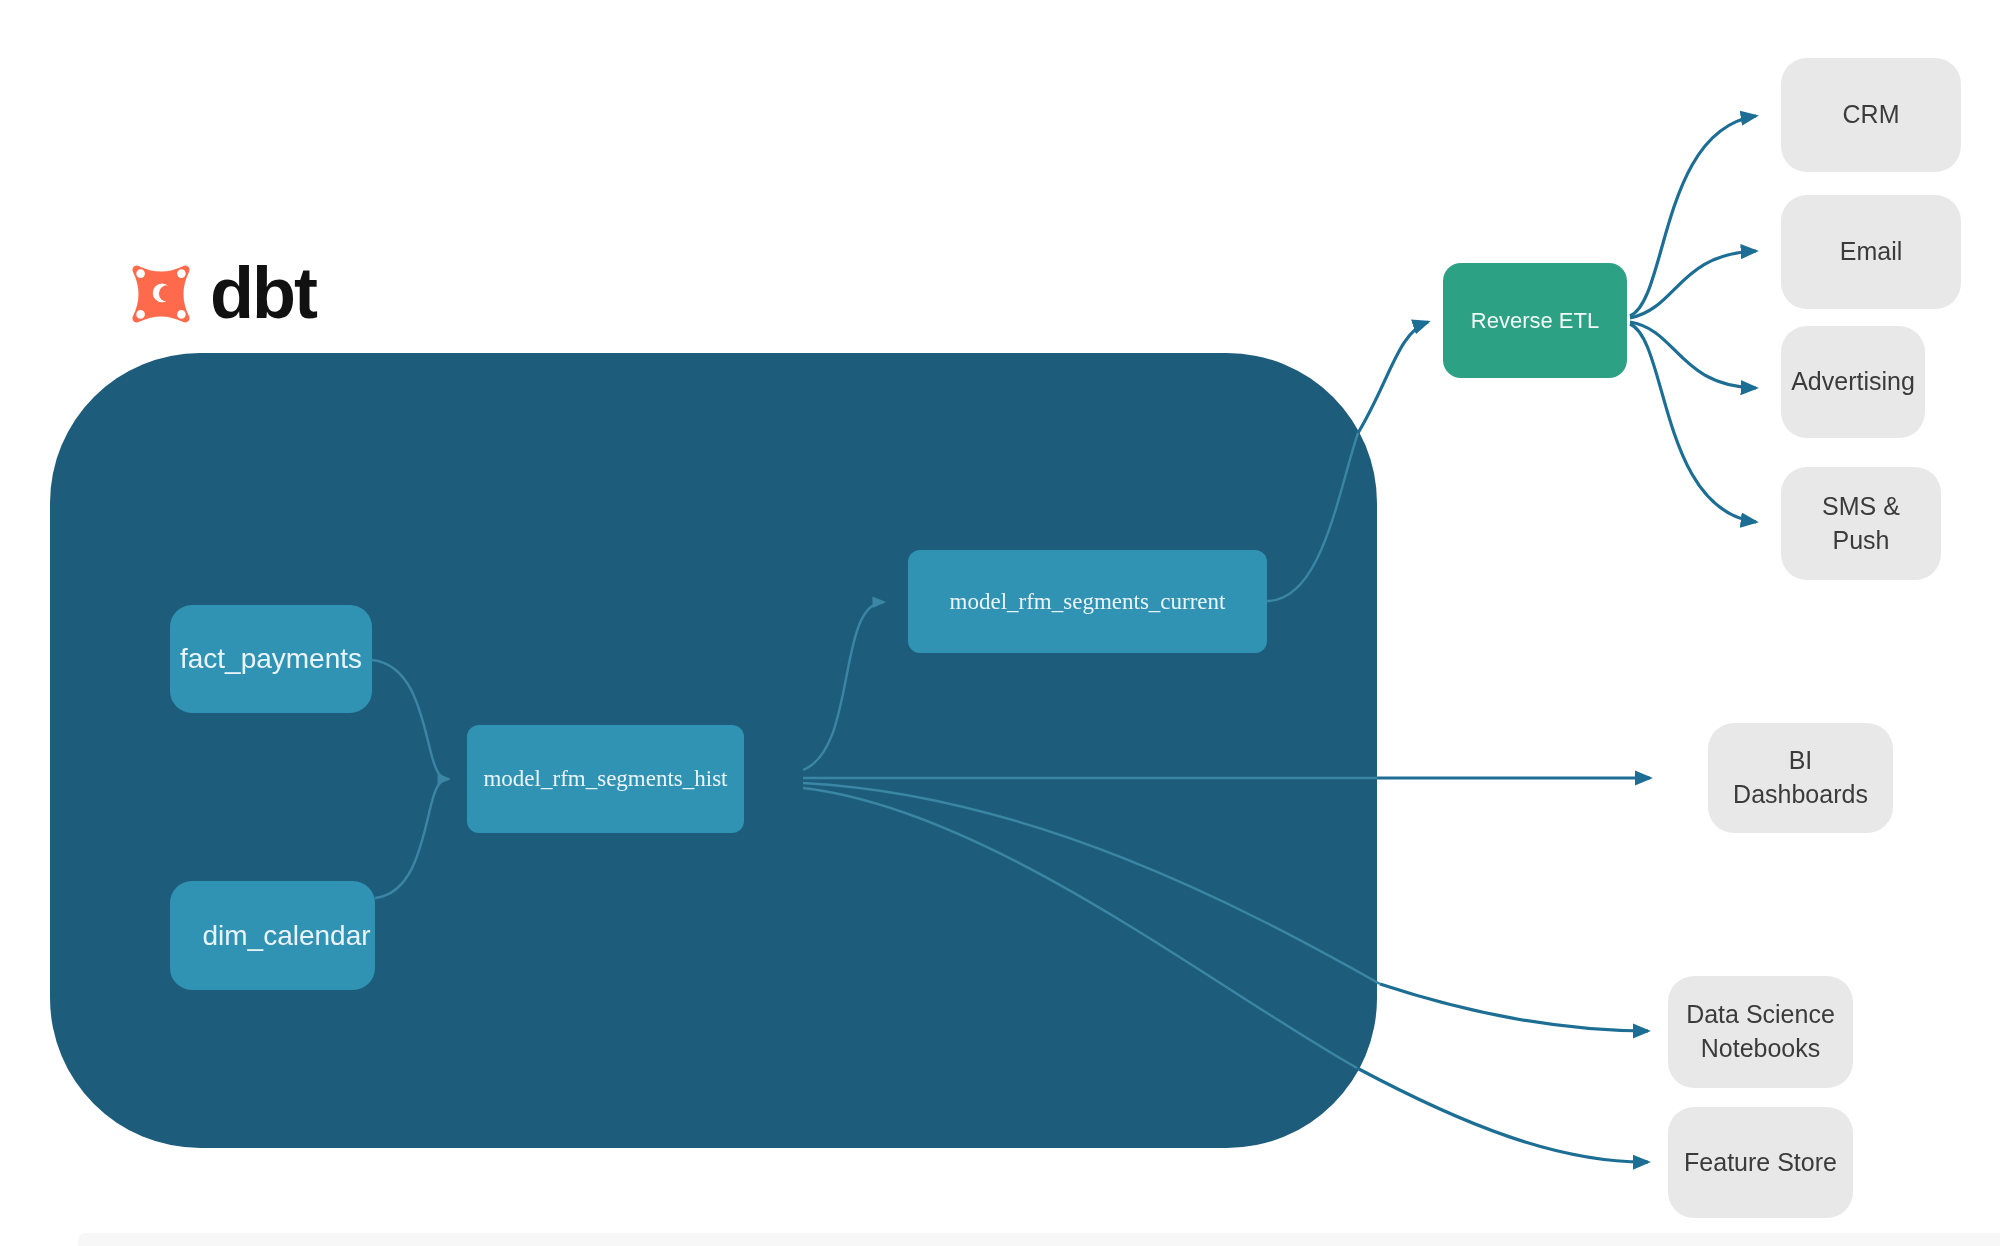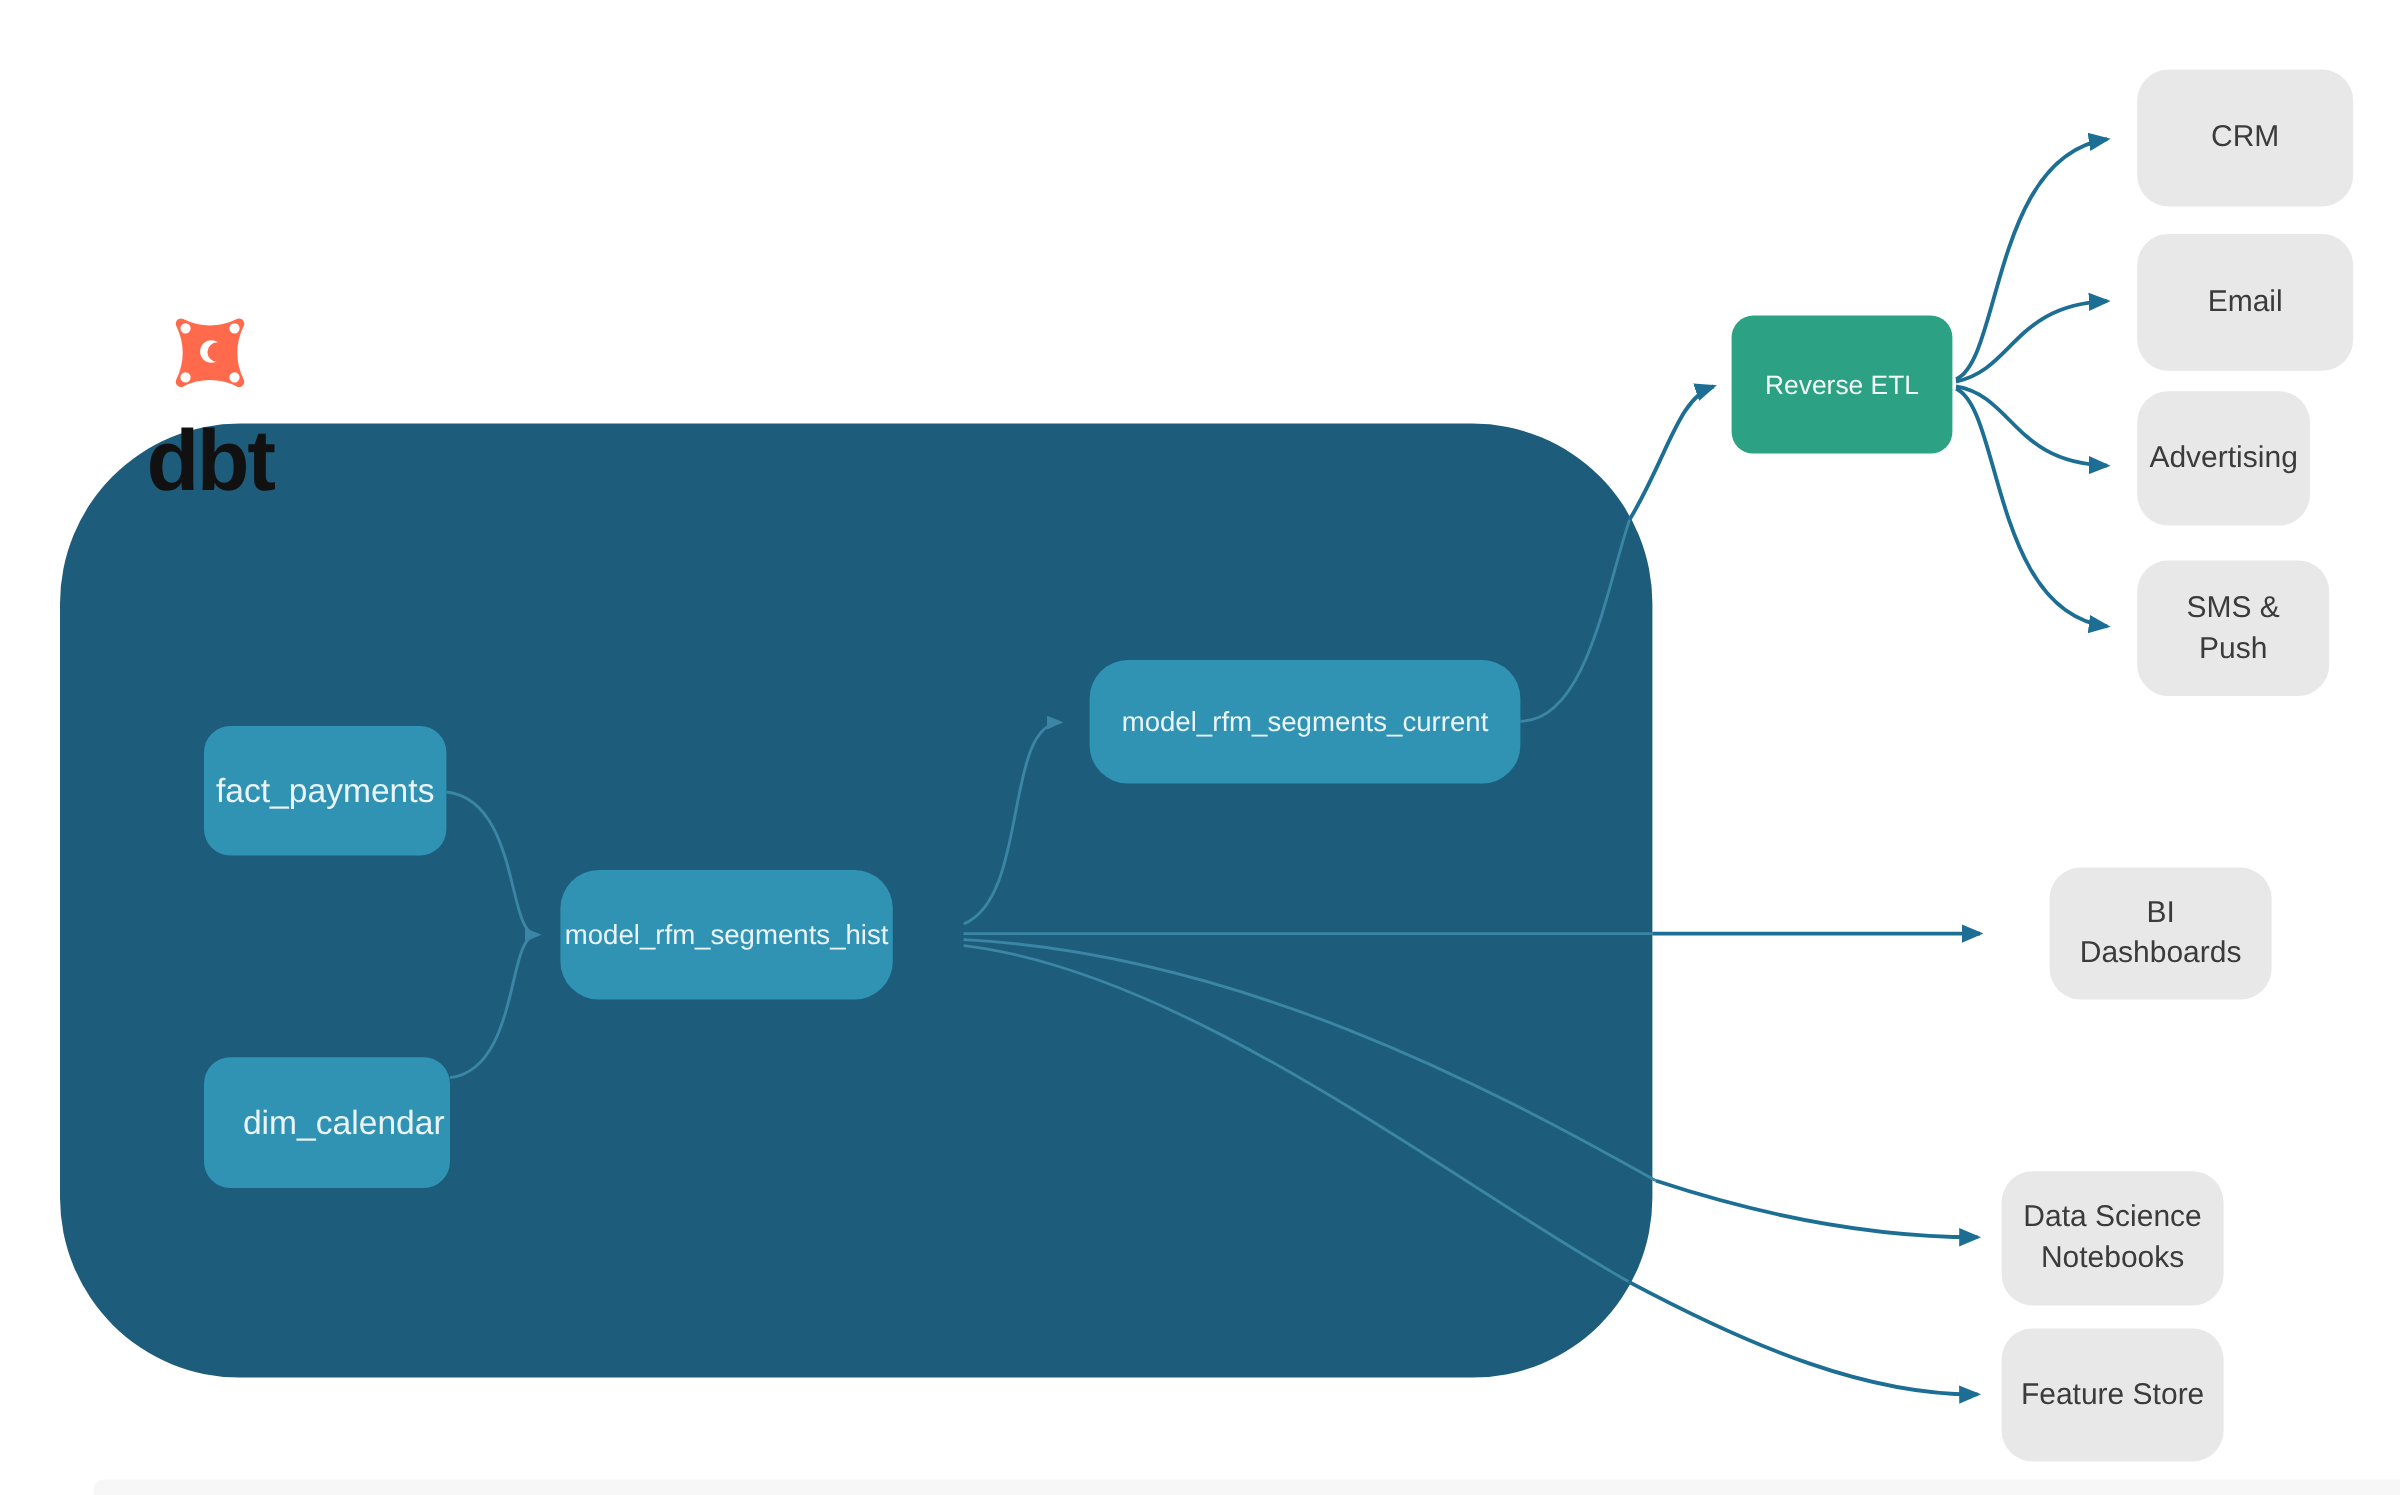--- a/index.html
+++ b/index.html
@@ -12,32 +12,32 @@
     --dest-bg:#e8e8e8;
     --dest-text:#3b3b3b;
     --brand-orange:#ff6a4c;
     --strip:#f7f7f7;
   }
   *{margin:0;padding:0;box-sizing:border-box;}
   html,body{background:#ffffff;}
   body{font-family:"Liberation Sans","DejaVu Sans",sans-serif;}
   .stage{position:relative;width:2000px;height:1246px;background:#ffffff;overflow:hidden;}
 
-  .logo{position:absolute;left:122px;top:255px;display:flex;align-items:center;gap:10px;z-index:3;flex-direction:column;}
+  .logo{position:absolute;left:122px;top:255px;display:flex;align-items:center;gap:10px;z-index:3;}
   .logo-text{font-size:72px;font-weight:800;color:#111111;letter-spacing:-2px;line-height:1;padding-bottom:6px;}
 
   .big-container{position:absolute;left:50px;top:353px;width:1327px;height:795px;
     background:var(--container);border-radius:150px;z-index:0;}
 
   .edges{position:absolute;left:0;top:0;z-index:1;pointer-events:none;}
 
   .node{position:absolute;display:flex;align-items:center;justify-content:center;
     text-align:center;z-index:2;cursor:default;}
   .model{background:var(--node);color:var(--node-text);border-radius:22px;font-size:28px;}
-  .model.wide{font-size:23px;border-radius:32px;}
+  .model.wide{font-size:23px;border-radius:12px;font-family:Liberation Serif, serif;}
   .green-node{background:var(--green);color:#f2faf7;border-radius:18px;font-size:22px;}
   .dest{background:var(--dest-bg);color:var(--dest-text);border-radius:26px;font-size:25px;line-height:1.35;padding:0 14px;}
 
   .n-fact{left:170px;top:605px;width:202px;height:108px;}
   .n-dim{left:170px;top:881px;width:205px;height:109px;padding-left:28px;}
   .n-hist{left:467px;top:725px;width:277px;height:108px;}
   .n-current{left:908px;top:550px;width:359px;height:103px;}
   .n-retl{left:1443px;top:263px;width:184px;height:115px;}
   .n-crm{left:1781px;top:58px;width:180px;height:114px;}
   .n-email{left:1781px;top:195px;width:180px;height:114px;}

